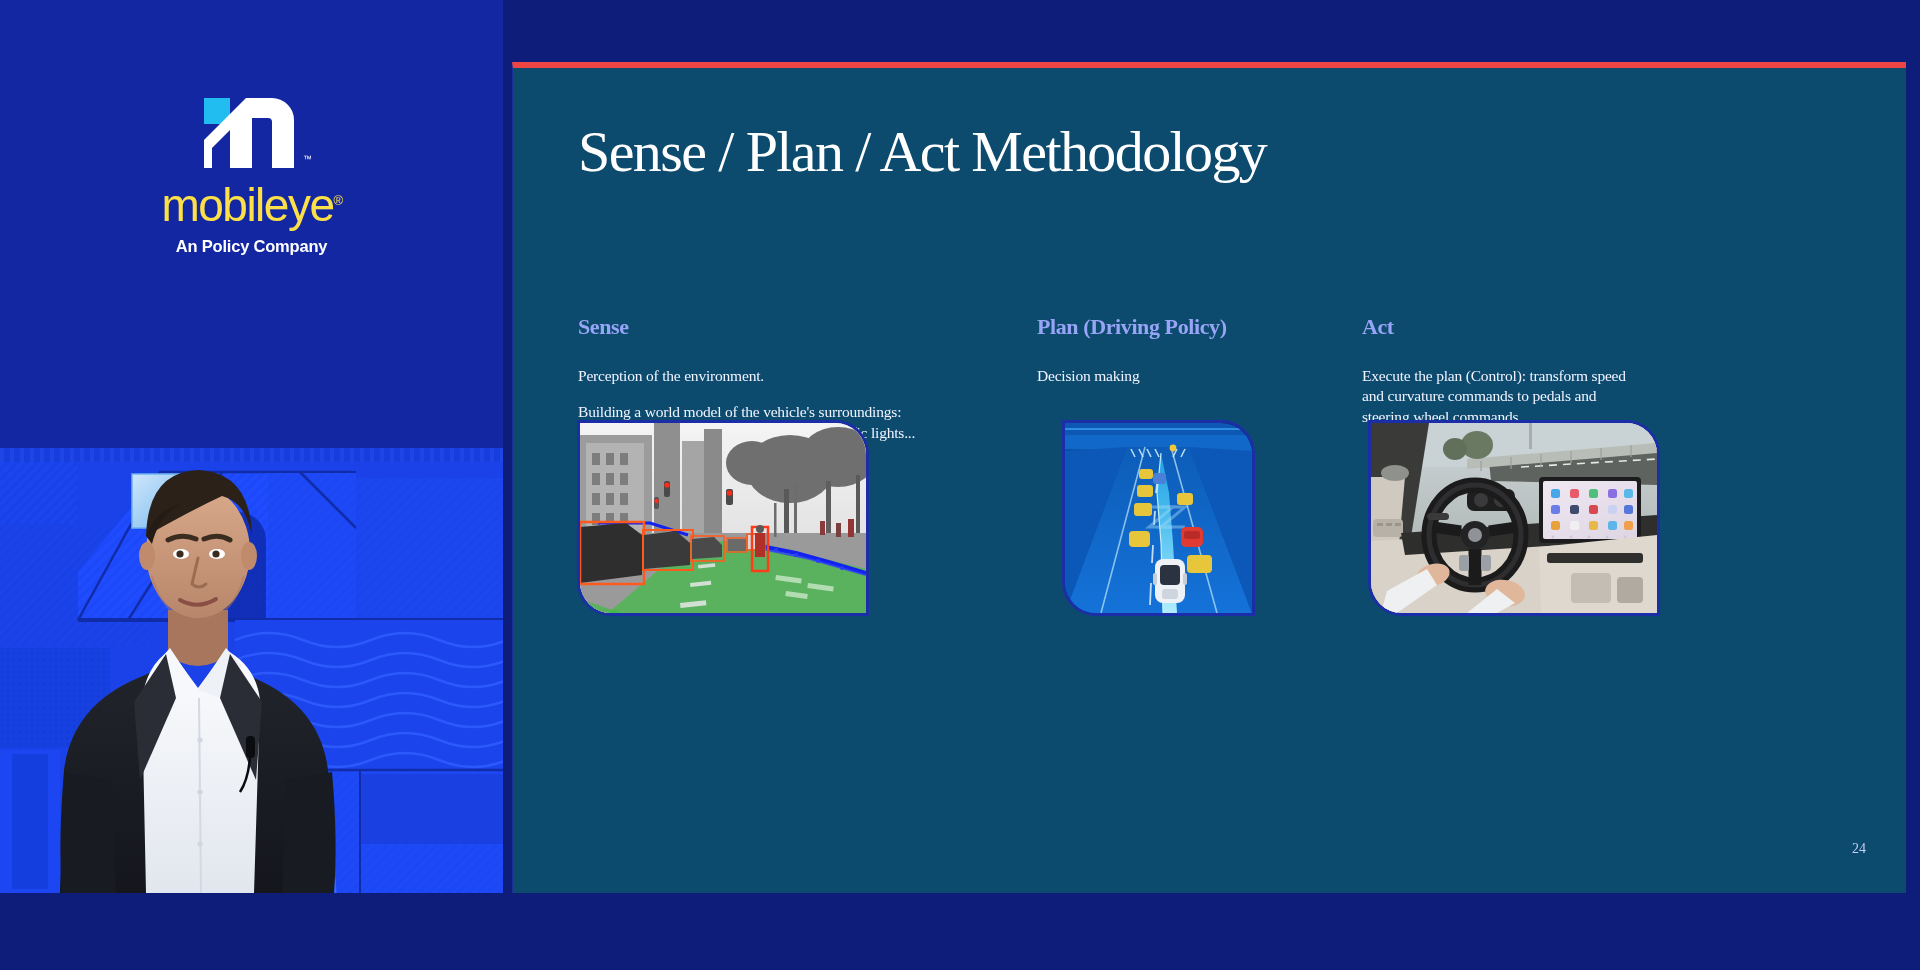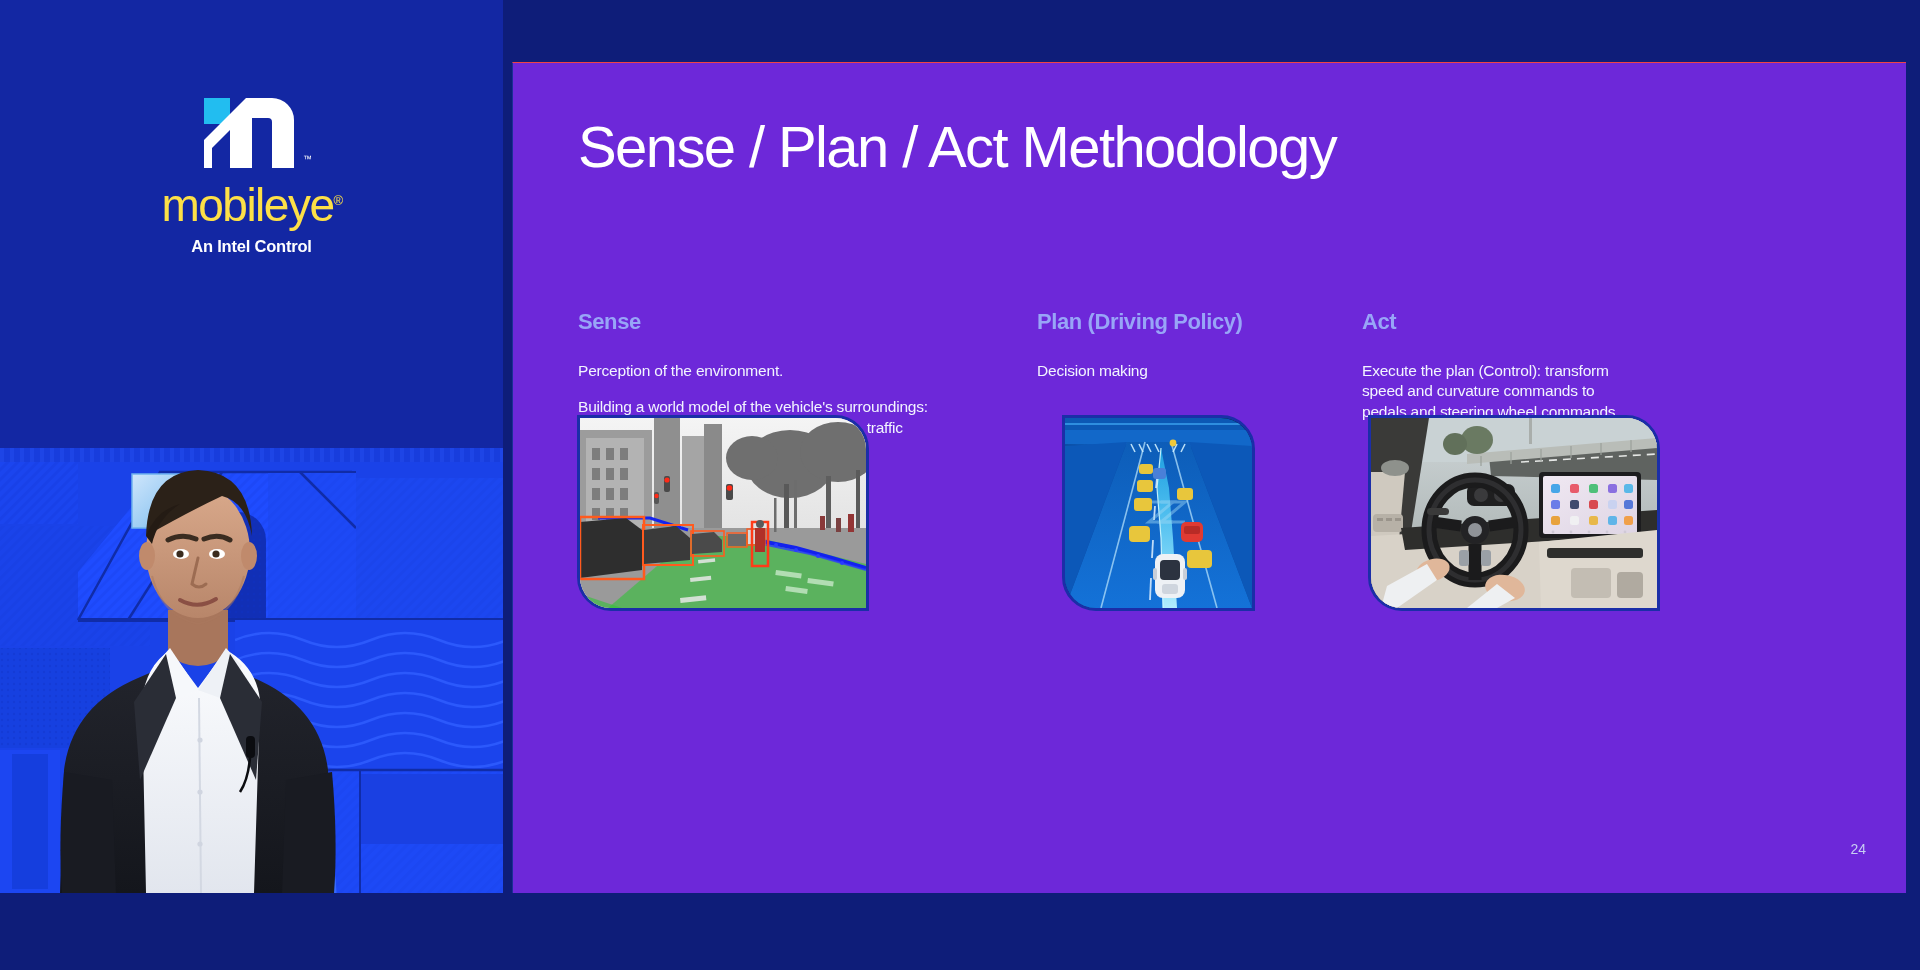--- a/index.html
+++ b/index.html
@@ -41,23 +41,24 @@
   
   .backdrop{ position:absolute; left:0; top:448px; width:503px; height:445px; overflow:hidden; background:#1a42e8; }
   .bd-tex{ position:absolute; inset:0; }
 
   
   .speaker{ position:absolute; left:0; top:440px; width:503px; height:453px; overflow:hidden; }
 
   
   #slide{
     position:absolute; left:512px; top:62px; width:1394px; height:831px;
-    background:#6d28d9;
+    background:#0c4a6e;
     border-left:1px solid #1c2f96;
-    border-top:1px solid #ef4444;
+    border-top:6px solid #ef4444;
+    font-family:Liberation Serif, serif;
   }
   #slide-title{
     position:absolute; left:65px; top:50px;
     color:#ffffff; font-size:58px; font-weight:400; letter-spacing:-1.6px;
     white-space:nowrap;
   }
 
   .col{ position:absolute; top:246px; }
   .col-sense{ left:65px;  width:355px; }
   .col-plan { left:524px; width:300px; }
@@ -113,21 +114,21 @@
 
           <path d="M2 72 L2 44 L44 2 L70 2 A22 22 0 0 1 92 24 L92 72 L70 72 L70 26 A4 4 0 0 0 66 22 L50 22 L50 72 L28 72 L28 34 L10 52 L10 72 Z" fill="#ffffff"></path>
 
           <path d="M30 30 L46 14 L46 22 L30 38 Z" fill="#1327a3" opacity="0"></path>
         </svg>
         <span class="logo-tm">™</span>
       </div>
 
       <div class="wordmark"><span>mobileye</span><span class="reg">®</span></div>
 
-      <div class="tagline">An Intel Control</div>
+      <div class="tagline">An Policy Company</div>
     </div>
 
     <div class="backdrop">
       <svg class="bd-tex" width="503" height="445" viewBox="0 0 503 445">
         <defs>
           <pattern id="dots" width="6" height="6" patternUnits="userSpaceOnUse">
             <circle cx="2" cy="2" r="1.2" fill="#0f2fc0" opacity="0.55"></circle>
           </pattern>
           <pattern id="diag" width="7" height="7" patternUnits="userSpaceOnUse" patternTransform="rotate(45)">
             <rect width="3" height="7" fill="#1336cf" opacity="0.45"></rect>

